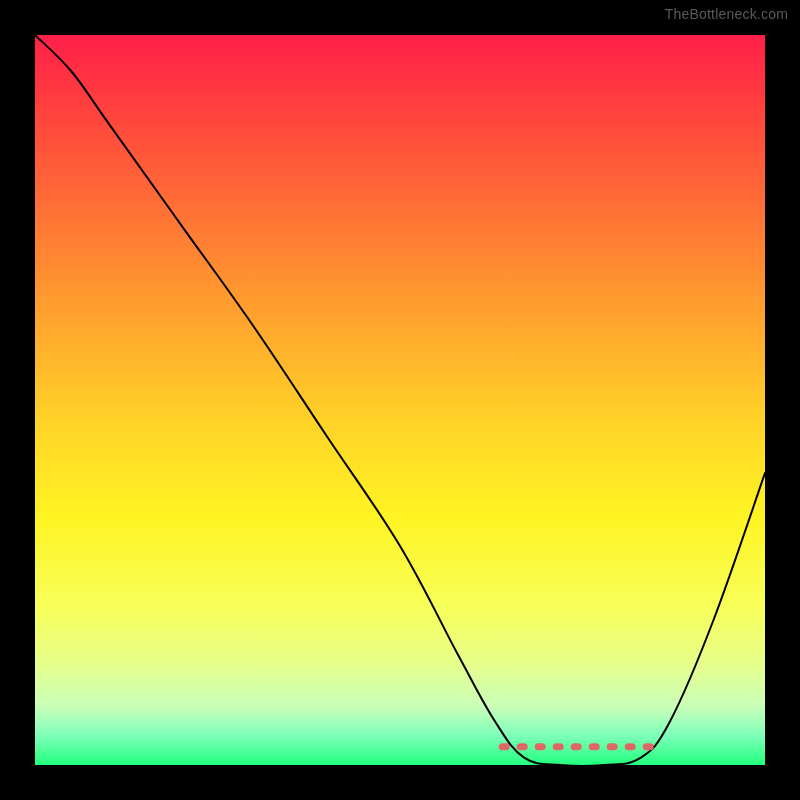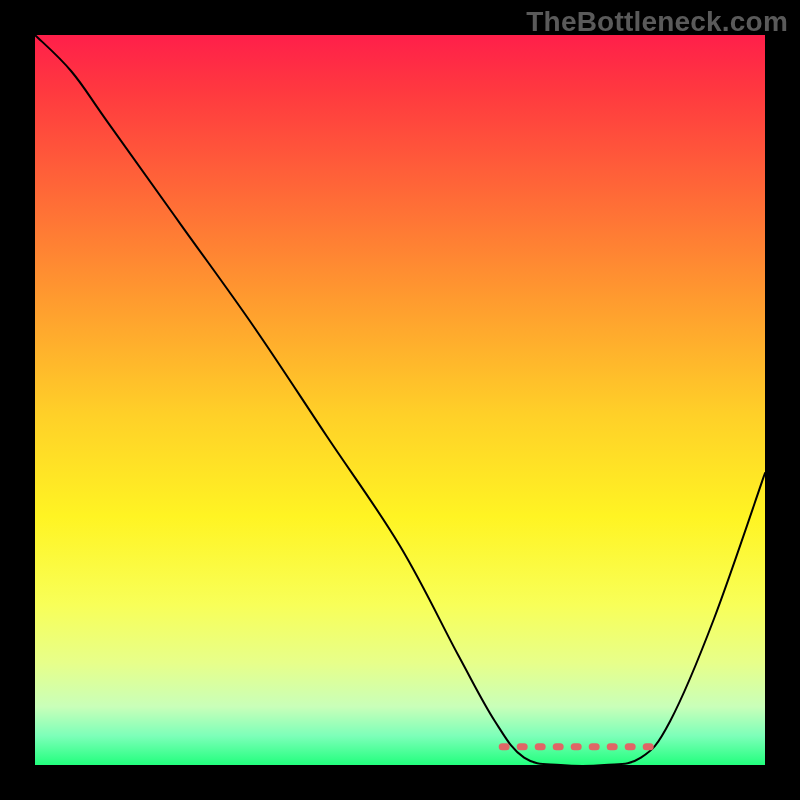--- a/index.html
+++ b/index.html
@@ -15,22 +15,22 @@
     position: relative;
     width: 800px;
     height: 800px;
     background: #000;
   }
   .watermark {
     position: absolute;
     top: 6px;
     right: 12px;
     color: #5a5a5a;
-    font-size: 28px;
-    font-weight: 700;
+    font-size: 14px;
+    font-weight: 400;
     letter-spacing: 0.2px;
     z-index: 5;
   }
   .plot {
     position: absolute;
     left: 35px;
     top: 35px;
     width: 730px;
     height: 730px;
     overflow: hidden;

